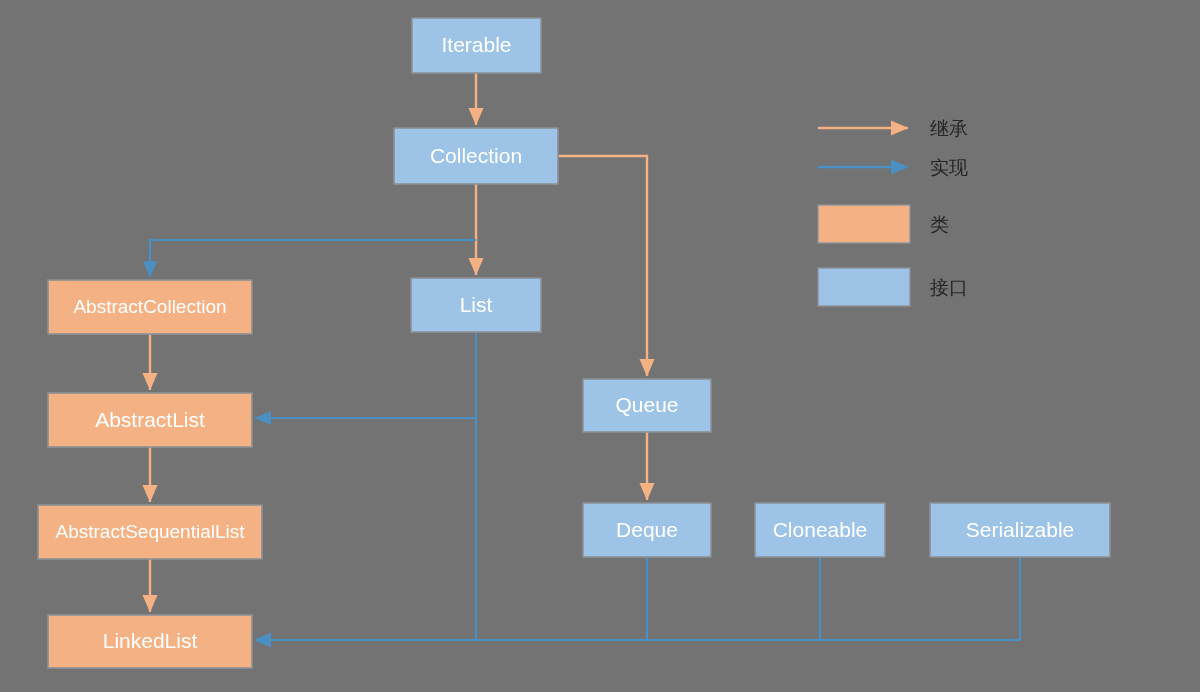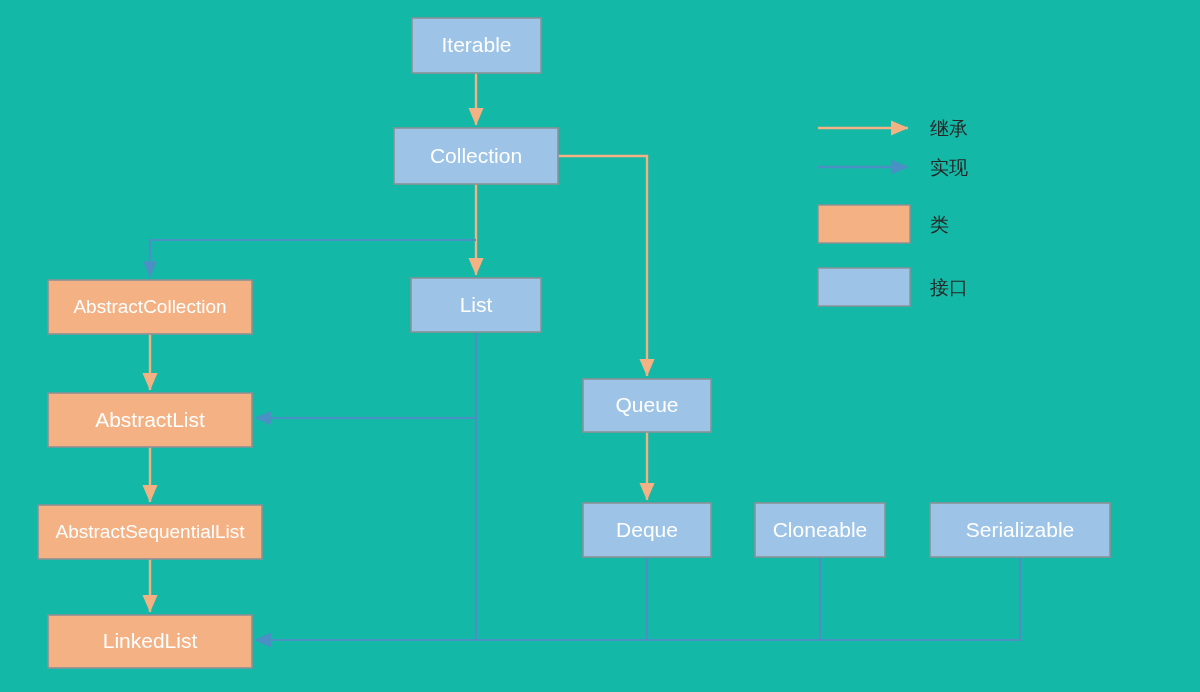--- a/index.html
+++ b/index.html
@@ -11,21 +11,21 @@
   body {
     width: 1200px;
     height: 692px;
     font-family: "Liberation Sans", "DejaVu Sans", sans-serif;
     overflow: hidden;
   }
   #diagram-root {
     position: relative;
     width: 1200px;
     height: 692px;
-    background: #14b8a6;
+    background: #737373;
   }
   svg#diagram-canvas {
     position: absolute;
     left: 0;
     top: 0;
     width: 1200px;
     height: 692px;
     display: block;
   }
   .node-label {

